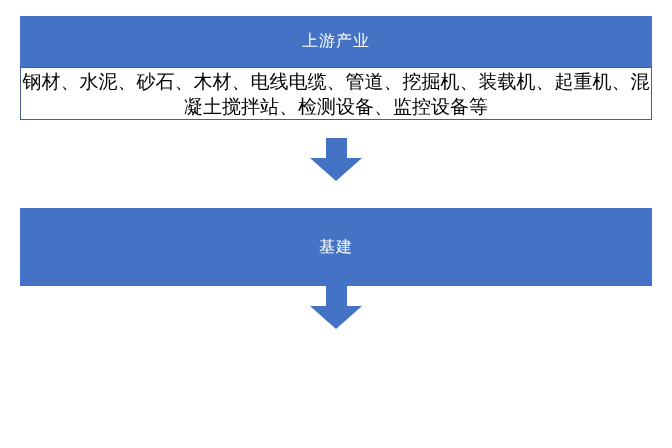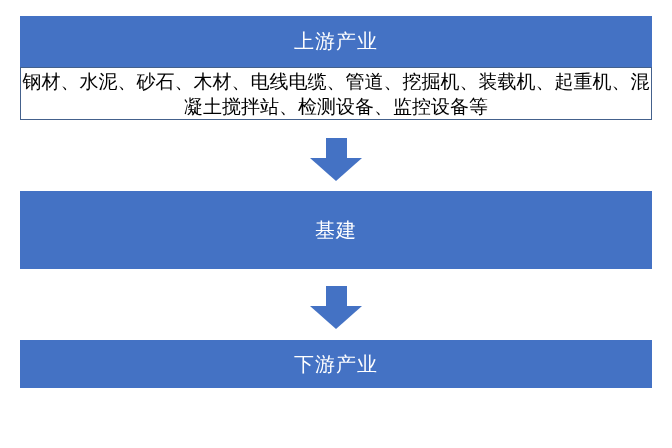--- a/index.html
+++ b/index.html
@@ -23,21 +23,21 @@
     width: 632px;
   }
   .fill-box {
     box-sizing: border-box;
     width: 100%;
     background: var(--accent, #4472C4);
     color: var(--accentText, #ffffff);
     display: flex;
     align-items: center;
     justify-content: center;
-    font-size: 20px;
+    font-size: 16px;
     letter-spacing: 1px;
   }
   .detail-box {
     box-sizing: border-box;
     width: 100%;
     background: var(--background, #ffffff);
     border: 1.5px solid var(--border, #44618C);
     color: var(--bodyText, #000000);
     display: flex;
     align-items: center;
@@ -85,30 +85,27 @@
     <div class="detail-box" style="height:53px">
       <p class="detail-text">钢材、水泥、砂石、木材、电线电缆、管道、挖掘机、装载机、起重机、混凝土搅拌站、检测设备、监控设备等</p>
     </div>
   </section>
 
   <div class="arrow" style="top:138px">
     <div class="arrow-shaft"></div>
     <div class="arrow-head"></div>
   </div>
 
-  <section class="group" style="top:191px">
+  <section class="group" style="top:208px">
     <div class="fill-box" style="height:78px">
       <span>基建</span>
     </div>
   </section>
 
   <div class="arrow" style="top:286px">
     <div class="arrow-shaft"></div>
     <div class="arrow-head"></div>
   </div>
 
   <section class="group" style="top:340px">
-    <div class="fill-box" style="height:48px">
-      <span>下游产业</span>
-    </div>
   </section>
 
 </div>
 
 </body></html>

